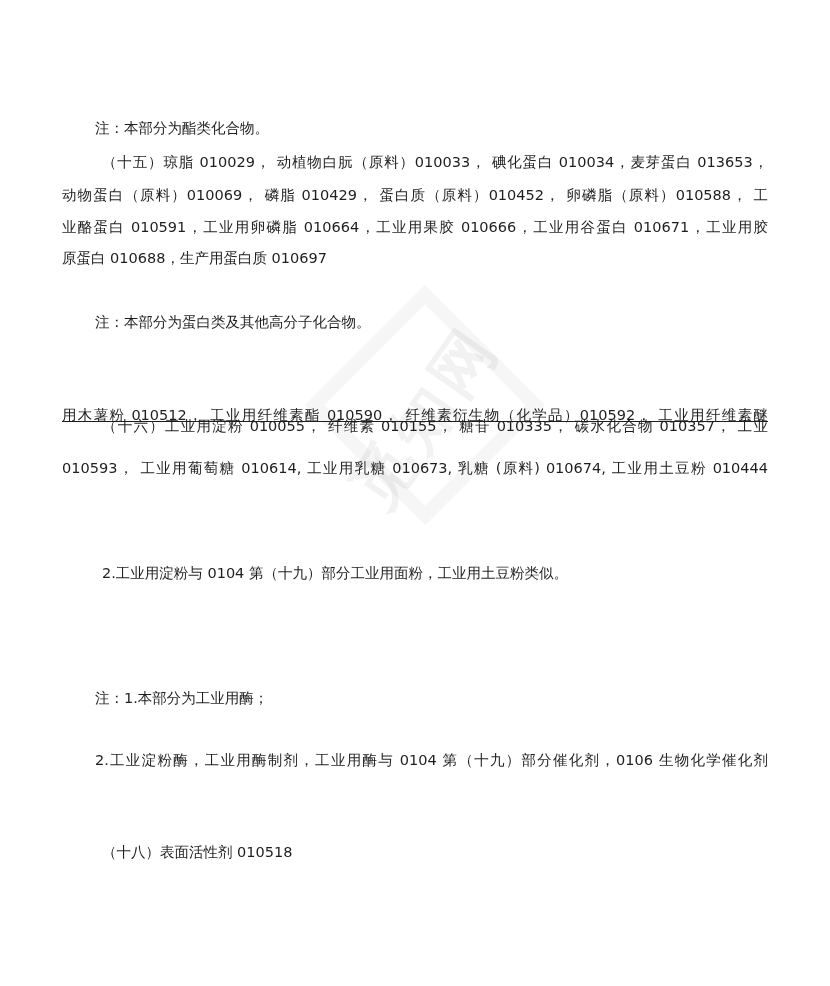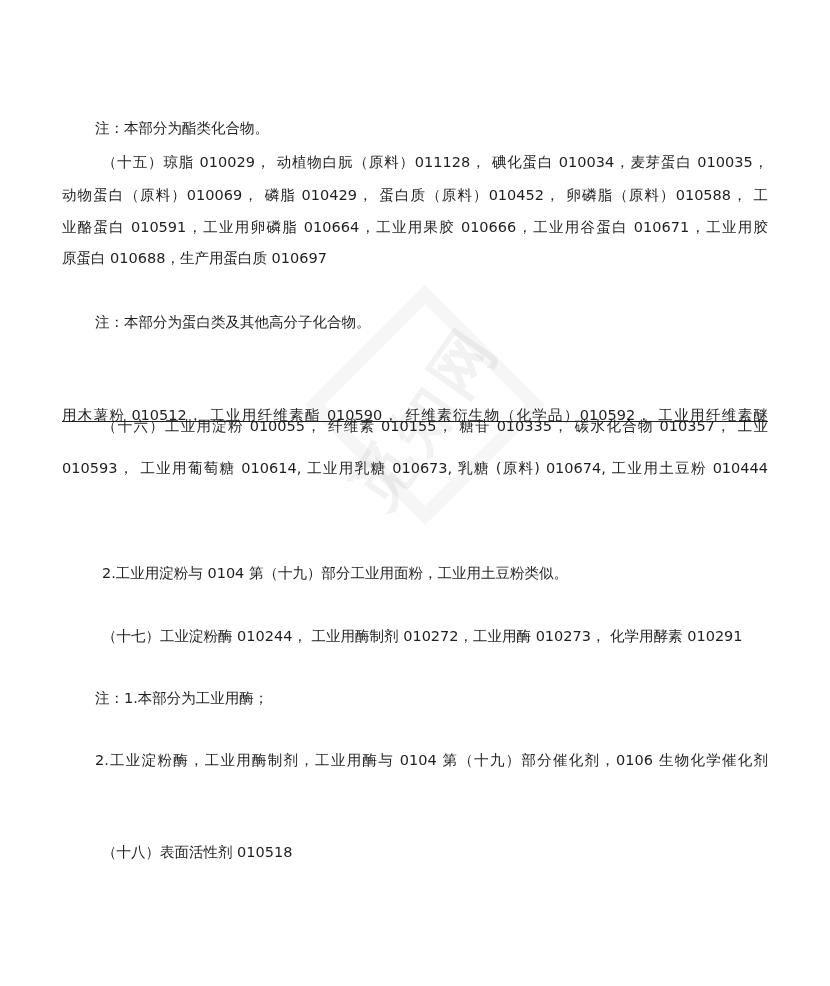--- a/index.html
+++ b/index.html
@@ -69,35 +69,34 @@
 
 <div class="page">
 
   <div class="watermark">
     <div class="wm-diamond"></div>
     <div class="wm-text">觅知网</div>
   </div>
 
   <div class="line indent1" style="top:90px;margin-top:28px;">注：本部分为酯类化合物。</div>
 
-  <div class="line indent2 justify" style="top:152px;">（十五）琼脂 010029， 动植物白朊（原料）011128， 碘化蛋白 010034，麦芽蛋白 010035，</div>
+  <div class="line indent2 justify" style="top:152px;">（十五）琼脂 010029， 动植物白朊（原料）010033， 碘化蛋白 010034，麦芽蛋白 013653，</div>
   <div class="line justify" style="top:185px;">动物蛋白（原料）010069， 磷脂 010429， 蛋白质（原料）010452， 卵磷脂（原料）010588， 工</div>
   <div class="line justify" style="top:217px;">业酪蛋白 010591，工业用卵磷脂 010664，工业用果胶 010666，工业用谷蛋白 010671，工业用胶</div>
   <div class="line" style="top:248px;">原蛋白 010688，生产用蛋白质 010697</div>
 
   <div class="line indent1" style="top:312px;">注：本部分为蛋白类及其他高分子化合物。</div>
 
   <div class="line indent2 justify" style="top:382px;margin-top:34px;">（十六）工业用淀粉 010055， 纤维素 010155， 糖苷 010335， 碳水化合物 010357， 工业</div>
   <div class="line justify" style="top:405px;text-decoration:underline;">用木薯粉 010512， 工业用纤维素酯 010590， 纤维素衍生物（化学品）010592， 工业用纤维素醚</div>
   <div class="line justify" style="top:458px;">010593， 工业用葡萄糖 010614, 工业用乳糖 010673, 乳糖 (原料) 010674, 工业用土豆粉 010444</div>
 
 
   <div class="line" style="left:102px;top:563px;">2.工业用淀粉与 0104 第（十九）部分工业用面粉，工业用土豆粉类似。</div>
 
-  <div class="line indent2" style="top:626px;">（十七）工业淀粉酶 010244， 工业用酶制剂 010272，工业用酶 010273， 化学用酵素 010291</div>
 
   <div class="line indent1" style="top:688px;">注：1.本部分为工业用酶；</div>
 
   <div class="line indent1 justify" style="top:750px;">2.工业淀粉酶，工业用酶制剂，工业用酶与 0104 第（十九）部分催化剂，0106 生物化学催化剂</div>
 
   <div class="line indent2" style="top:842px;">（十八）表面活性剂 010518</div>
 
 </div>
 
 </body></html>

